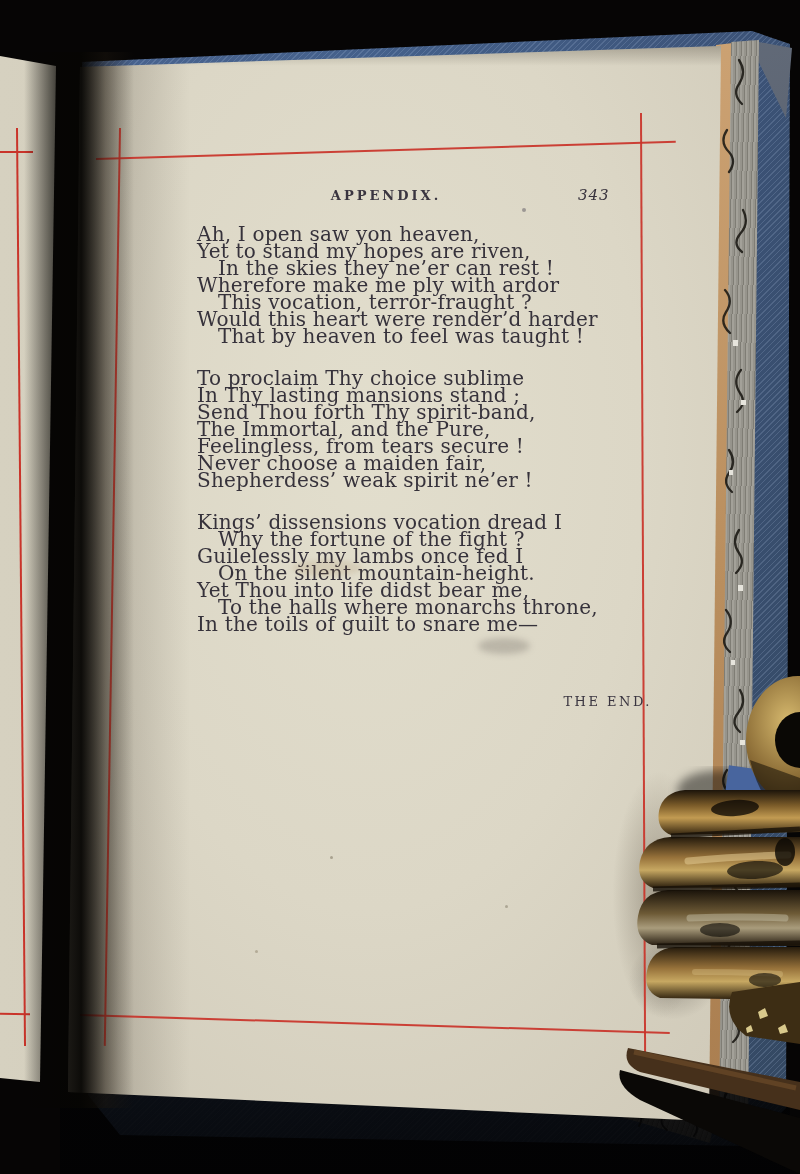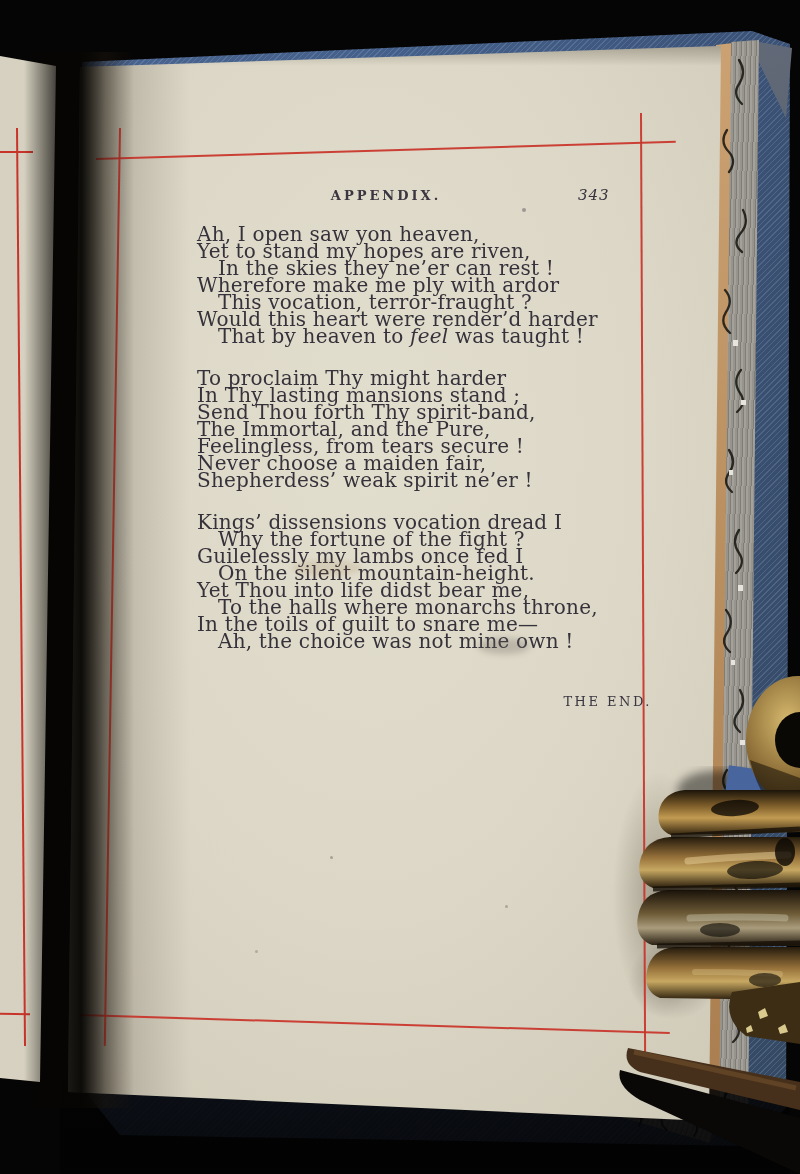--- a/index.html
+++ b/index.html
@@ -56,21 +56,21 @@
         background:linear-gradient(90deg, rgba(6,5,3,0) 0%, rgba(6,5,3,0.72) 30%, rgba(6,5,3,0.95) 52%, rgba(28,22,14,0.45) 74%, rgba(6,5,3,0) 100%);}
 
   
   .header-row{position:absolute;left:120px;top:188px;width:532px;text-align:center;
         font-size:13px;letter-spacing:3px;font-weight:600;color:#3a3540;}
   .pagenum{position:absolute;left:578px;top:186px;width:44px;font-size:15px;color:#37323c;letter-spacing:1px;font-style:italic;}
   .poem{position:absolute;left:197px;top:226px;width:470px;color:#36323b;}
   .line{height:17px;line-height:17px;font-size:20px;letter-spacing:0.2px;}
   .ind{padding-left:21px;}
   .stanza{margin-bottom:25px;}
-  .it{font-style:italic;margin-top:44px;}
+  .it{margin-top:44px;}
   .the-end{position:absolute;left:120px;top:694px;width:532px;text-align:right;
         font-size:13px;font-weight:400;letter-spacing:2.5px;color:#3a3540;}
 
   
   .blem1{position:absolute;left:292px;top:560px;width:70px;height:16px;border-radius:50%;
         background:rgba(150,112,62,0.14);filter:blur(2px);}
   .blem2{position:absolute;left:478px;top:638px;width:52px;height:16px;border-radius:50%;
         background:rgba(105,98,92,0.30);filter:blur(3px);}
   .spk1{position:absolute;left:522px;top:208px;width:4px;height:4px;border-radius:50%;background:rgba(90,85,95,0.5);}
   .spk2{position:absolute;left:330px;top:856px;width:3px;height:3px;border-radius:50%;background:rgba(90,80,60,0.4);}
@@ -149,37 +149,36 @@
       <div class="stanza">
         <div class="line"><span>Ah, I open saw yon heaven,</span></div>
         <div class="line"><span>Yet to stand my hopes are riven,</span></div>
         <div class="line ind"><span>In the skies they ne’er can rest !</span></div>
         <div class="line"><span>Wherefore make me ply with ardor</span></div>
         <div class="line ind"><span>This vocation, terror-fraught ?</span></div>
         <div class="line"><span>Would this heart were render’d harder</span></div>
         <div class="line ind"><span>That by heaven to </span><span class="it">feel</span><span> was taught !</span></div>
       </div>
       <div class="stanza">
-        <div class="line"><span>To proclaim Thy might harder</span></div>
+        <div class="line"><span>To proclaim Thy choice sublime</span></div>
         <div class="line"><span>In Thy lasting mansions stand ;</span></div>
         <div class="line"><span>Send Thou forth Thy spirit-band,</span></div>
         <div class="line"><span>The Immortal, and the Pure,</span></div>
         <div class="line"><span>Feelingless, from tears secure !</span></div>
         <div class="line"><span>Never choose a maiden fair,</span></div>
         <div class="line"><span>Shepherdess’ weak spirit ne’er !</span></div>
       </div>
       <div class="stanza">
         <div class="line"><span>Kings’ dissensions vocation dread I</span></div>
         <div class="line ind"><span>Why the fortune of the fight ?</span></div>
         <div class="line"><span>Guilelessly my lambs once fed I</span></div>
         <div class="line ind"><span>On the silent mountain-height.</span></div>
         <div class="line"><span>Yet Thou into life didst bear me,</span></div>
         <div class="line ind"><span>To the halls where monarchs throne,</span></div>
         <div class="line"><span>In the toils of guilt to snare me—</span></div>
-        <div class="line ind"><span>Ah, the choice was not mine own !</span></div>
       </div>
     </div>
     <div class="the-end">THE END.</div>
 
     <div class="blem1"></div>
     <div class="blem2"></div>
     <div class="spk1"></div>
     <div class="spk2"></div>
     <div class="spk3"></div>
     <div class="spk4"></div>

